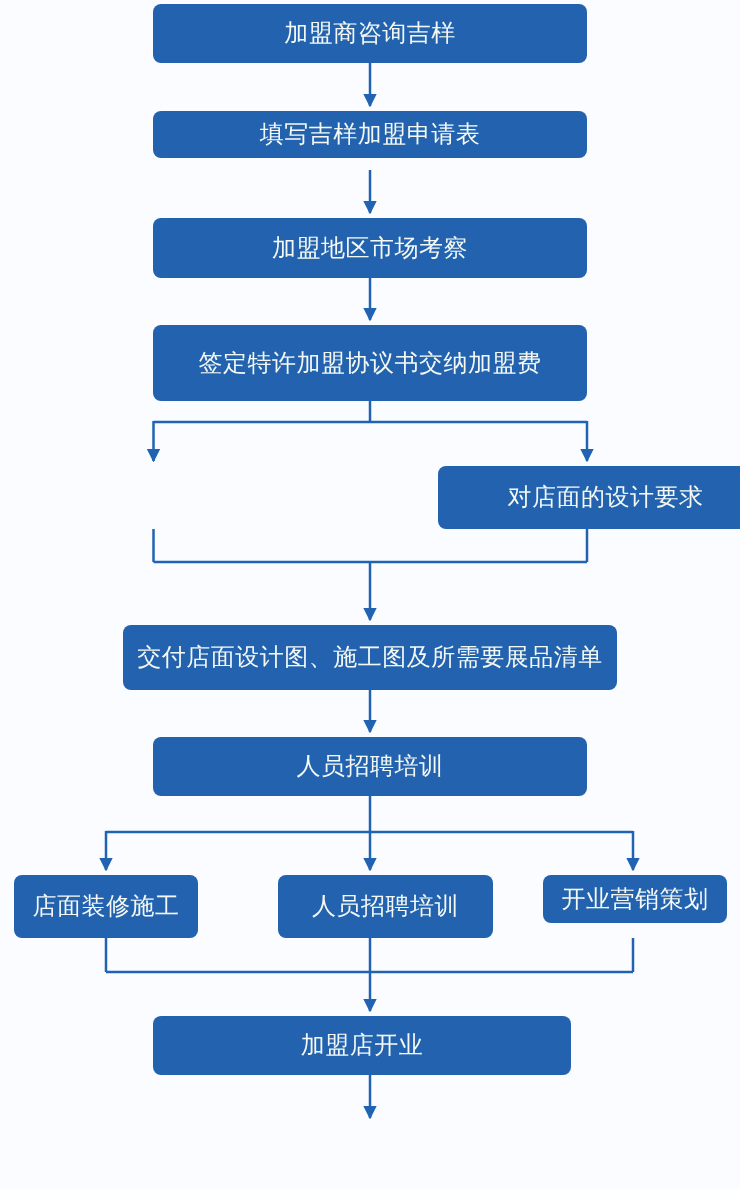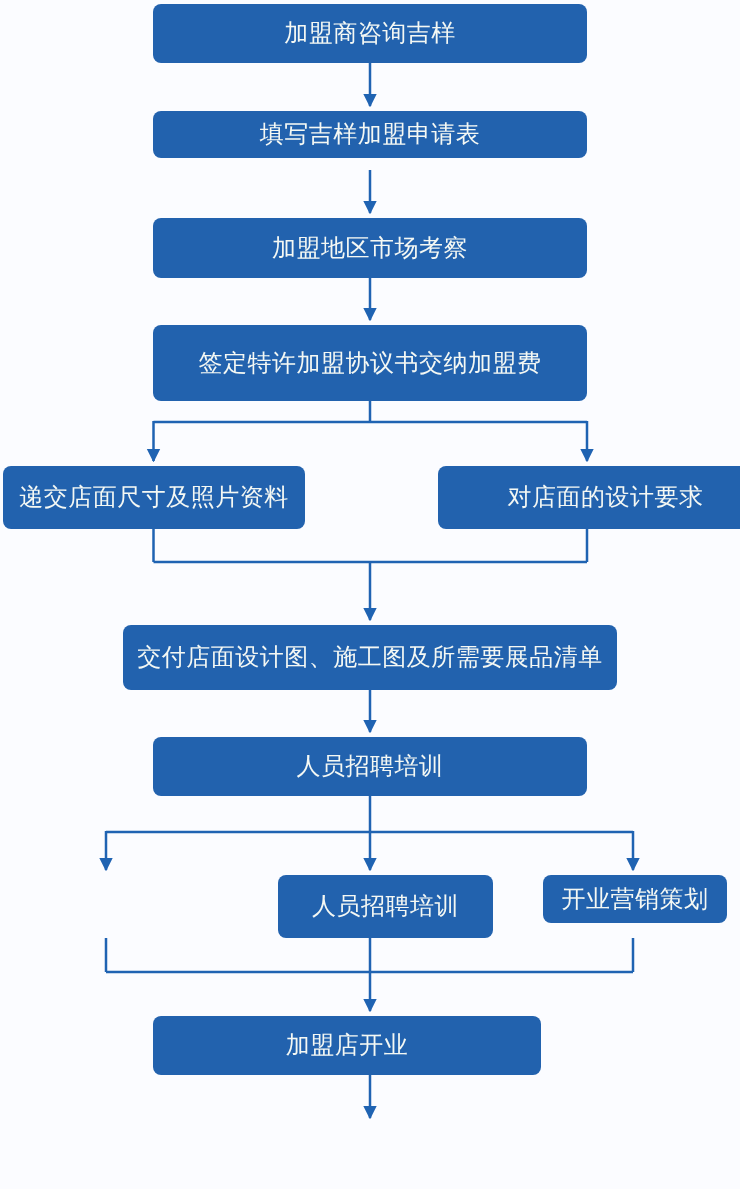--- a/index.html
+++ b/index.html
@@ -96,43 +96,43 @@
   </div>
 
   <div class="node" style="left:153px;top:218px;width:434px;height:60px">
     <span class="node-label">加盟地区市场考察</span>
   </div>
 
   <div class="node" style="left:153px;top:325px;width:434px;height:76px">
     <span class="node-label">签定特许加盟协议书交纳加盟费</span>
   </div>
 
-  <div class="node" style="left:3px;top:466px;width:302px;height:63px">
-    <span class="node-label">递交店面尺寸及照片资料</span>
-  </div>
 
   <div class="node" style="left:438px;top:466px;width:335px;height:63px">
     <span class="node-label">对店面的设计要求</span>
   </div>
 
   <div class="node" style="left:123px;top:625px;width:494px;height:65px">
     <span class="node-label">交付店面设计图、施工图及所需要展品清单</span>
   </div>
 
   <div class="node" style="left:153px;top:737px;width:434px;height:59px">
     <span class="node-label">人员招聘培训</span>
   </div>
 
+  <div class="node" style="left:14px;top:875px;width:184px;height:63px">
+    <span class="node-label">店面装修施工</span>
+  </div>
 
   <div class="node" style="left:278px;top:875px;width:215px;height:63px">
     <span class="node-label">人员招聘培训</span>
   </div>
 
   <div class="node" style="left:543px;top:875px;width:184px;height:48px">
     <span class="node-label">开业营销策划</span>
   </div>
 
-  <div class="node" style="left:153px;top:1016px;width:388px;height:59px">
+  <div class="node" style="left:153px;top:1016px;width:418px;height:59px">
     <span class="node-label">加盟店开业</span>
   </div>
 
 
 </div>
 
 </body></html>

